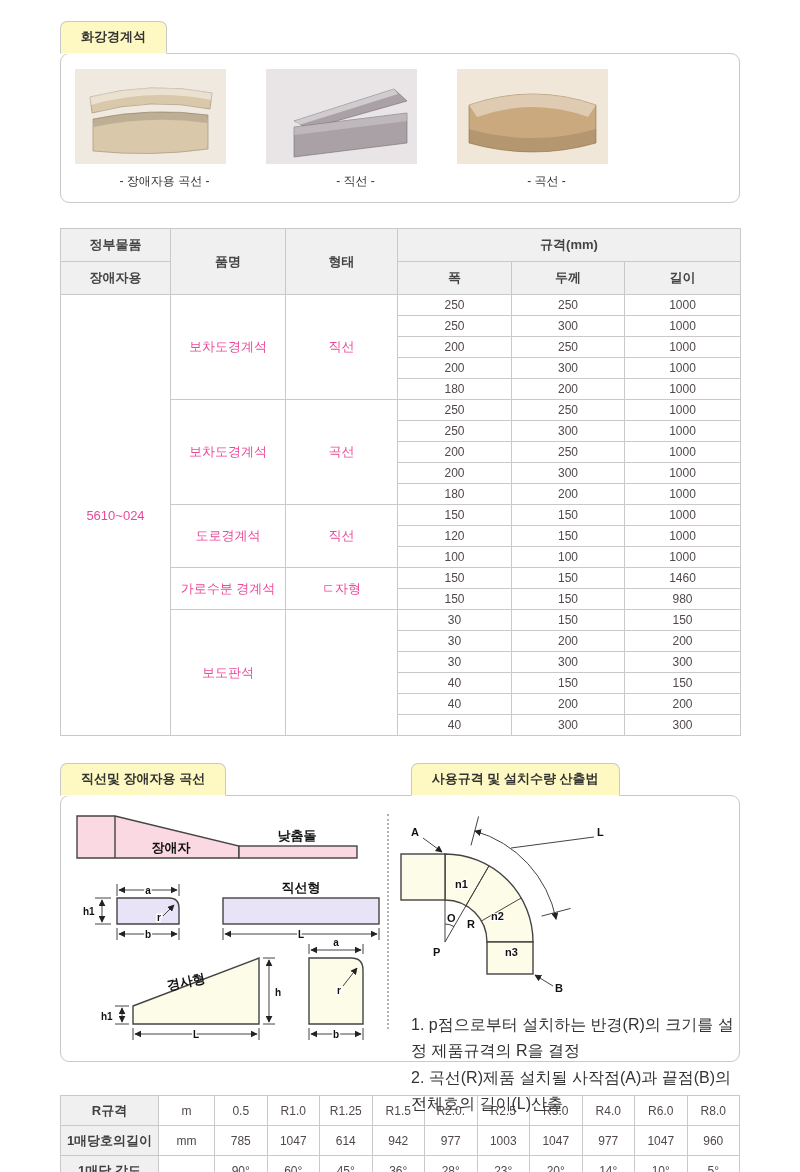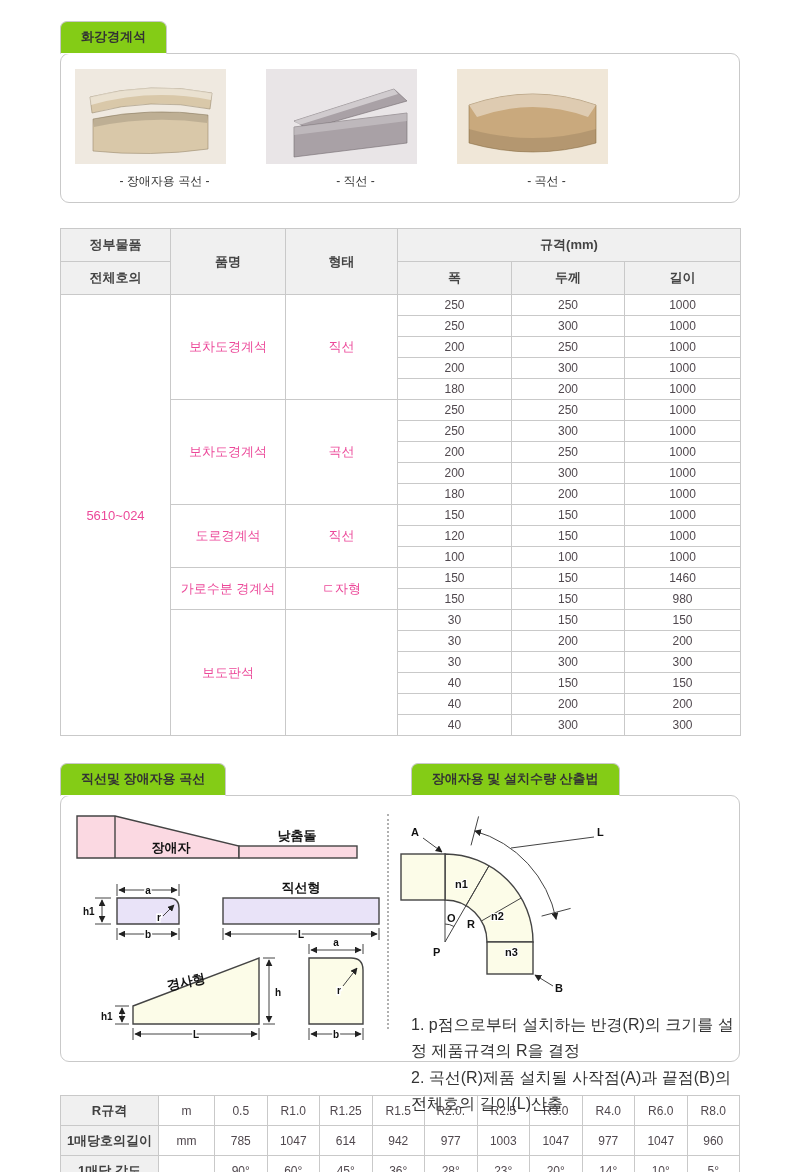--- a/index.html
+++ b/index.html
@@ -6,21 +6,21 @@
   body {
     width: 800px; height: 1172px; background: #fff;
     font-family: "Liberation Sans", sans-serif; color: #444;
   }
   .content { width: 680px; margin: 0 auto; padding-top: 20px; }
 
   
   .tab {
     display: inline-block; position: relative; top: 1px; z-index: 2;
     padding: 6px 20px 7px; font-size: 13px; font-weight: bold; color: #333;
-    background: #84cc16; border: 1px solid #c9c9c9; border-bottom: 1px solid #fdfdfd;
+    background: #fef9c3; border: 1px solid #c9c9c9; border-bottom: 1px solid #fdfdfd;
     border-radius: 7px 7px 0 0;
   }
   .panel {
     border: 1px solid #c9c9c9; border-radius: 9px; background: #fff; position: relative; z-index: 1;
   }
 
   
   .photo-row { display: flex; gap: 12px; padding: 15px 14px 12px; }
   .photo-fig { width: 179px; }
   .photo-fig svg { display: block; }
@@ -120,21 +120,21 @@
         <col style="width:116px">
     </colgroup>
     <thead>
       <tr>
         <th>정부물품</th>
         <th rowspan="2">품명</th>
         <th rowspan="2">형태</th>
         <th colspan="3">규격(mm)</th>
       </tr>
       <tr>
-        <th>전체호의</th>
+        <th>장애자용</th>
         <th>폭</th>
         <th>두께</th>
         <th>길이</th>
       </tr>
     </thead>
     <tbody>
       <tr>
         <td rowspan="21" class="group">5610~024</td>
         <td rowspan="5" class="group">보차도경계석</td>
         <td rowspan="5" class="group">직선</td>
@@ -252,21 +252,21 @@
       <tr>
           <td>40</td>
           <td>300</td>
           <td>300</td>
         </tr>
     </tbody>
   </table>
 
   <div class="diagram-tabs">
     <span class="tab">직선및 장애자용 곡선</span>
-    <span class="tab tab2">장애자용 및 설치수량 산출법</span>
+    <span class="tab tab2">사용규격 및 설치수량 산출법</span>
   </div>
   <div class="panel diagram-panel">
 
     <div class="diagram-left">
       <svg width="320" height="242" viewBox="0 0 320 242">
 
         <path d="M6,6 L44,6 L168,36 L168,48 L6,48 Z" class="edge" fill="#fbd9e2"></path>
         <line x1="44" y1="6" x2="44" y2="48" class="edge"></line>
         <rect x="168" y="36" width="118" height="12" class="edge" fill="#fbd9e2"></rect>
         <text x="100" y="42" class="lbl" text-anchor="middle">장애자</text>

